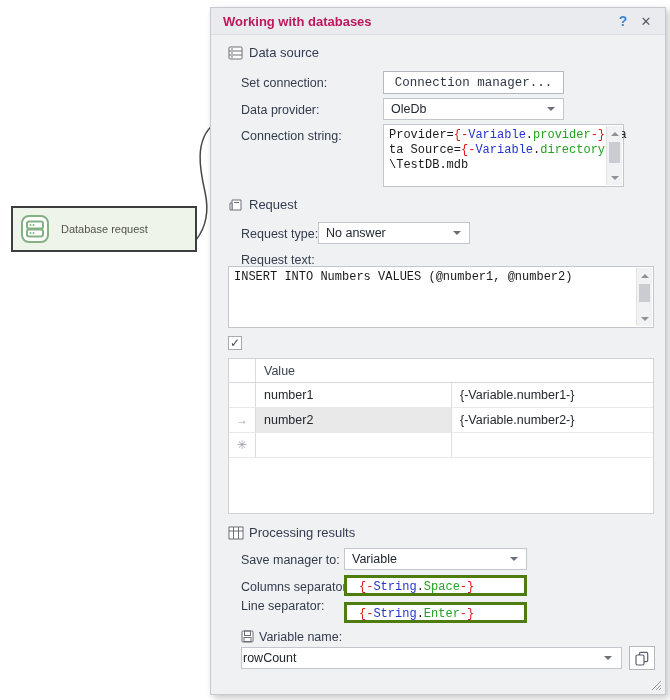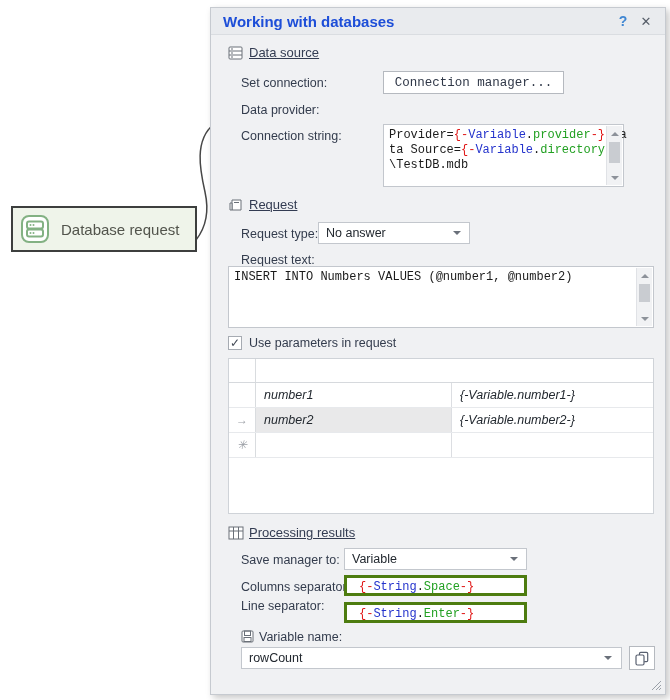--- a/index.html
+++ b/index.html
@@ -3,36 +3,36 @@
 <meta charset="utf-8">
 <style>
   * { margin:0; padding:0; box-sizing:border-box; }
   html,body { width:670px; height:700px; background:#ffffff; font-family:"Liberation Sans", sans-serif; overflow:hidden; }
   .stage { position:relative; width:670px; height:700px; }
 
   
   .flow-block { position:absolute; left:11px; top:206px; width:186px; height:46px;
     background:#eff4ea; border:2px solid #3d3f3e; display:flex; align-items:center; cursor:default; }
   .flow-block-icon { margin-left:7px; width:30px; height:30px; flex:0 0 auto; }
-  .flow-block-label { margin-left:11px; font-size:15px; color:#52544c; }
+  .flow-block-label { margin-left:11px; font-size:11px; color:#52544c; }
 
   .connector-svg { position:absolute; left:188px; top:112px; width:36px; height:136px; pointer-events:none; }
 
   
   .panel { position:absolute; left:210px; top:7px; width:456px; height:688px;
     background:#f0f1f3; border:1px solid #c6cad0; box-shadow:3px 3px 7px rgba(0,0,0,.22); }
   .titlebar { position:absolute; left:0; top:0; right:0; height:27px; background:#e9ebee;
     border-bottom:1px solid #dadde1; display:flex; align-items:center; }
-  .titlebar-text { margin-left:12px; font-size:15px; font-weight:bold; color:#1d4ed8; }
+  .titlebar-text { margin-left:12px; font-size:13px; font-weight:bold; color:#be185d; }
   .titlebar-spacer { flex:1; }
   .help-btn { width:20px; text-align:center; font-size:14px; font-weight:bold; color:#3f86d2; cursor:pointer; }
   .close-btn { width:26px; margin-right:6px; text-align:center; font-size:13px; color:#565d68; cursor:pointer; }
 
   .sec-header { position:absolute; left:17px; display:flex; align-items:center; gap:5px; }
-  .sec-header .sec-title { font-size:13px; color:#333c52; text-decoration:underline; }
+  .sec-header .sec-title { font-size:13px; color:#333c52; }
   .sec-icon { width:16px; height:14px; }
 
   .lbl { position:absolute; font-size:12.5px; color:#333c4d; line-height:20px; white-space:nowrap; }
 
   .btn { position:absolute; background:#ffffff; border:1px solid #b5b9bf; font-size:12.5px; color:#2f3747;
     display:flex; align-items:center; justify-content:center; cursor:pointer; }
 
   .select { position:absolute; background:#ffffff; border:1px solid #c3c7cd; font-size:12.5px; color:#22282f;
     display:flex; align-items:center; padding-left:7px; cursor:pointer; }
   .select .arrow { position:absolute; right:8px; top:50%; margin-top:-2px; width:0; height:0;
@@ -56,31 +56,31 @@
 
   .inputbox { position:absolute; background:#ffffff; border:3px solid #4d7c0f;
     font-family:"Liberation Mono", monospace; font-size:12px; line-height:19px; padding-left:12px; white-space:nowrap; overflow:hidden; }
 
   .seg-plain { color:#1a1a1a; } .seg-brace { color:#e01616; } .seg-ns { color:#2433cc; } .seg-member { color:#22a022; }
 
   
   .grid { position:absolute; left:17px; top:350px; width:426px; height:156px; background:#ffffff; border:1px solid #cfd3d8; }
   .g-row { display:flex; width:100%; }
   .g-head { height:24px; border-bottom:1px solid #d6d9dd; }
-  .g-data { height:25px; border-bottom:1px solid #e7e9ec;font-style:italic; }
+  .g-data { height:25px; border-bottom:1px solid #e7e9ec; }
   .g-sel { width:27px; flex:0 0 auto; border-right:1px solid #d9dcdf; display:flex; align-items:center; justify-content:center;
     color:#9b9fa5; font-size:12px; }
   .g-name { width:196px; flex:0 0 auto; border-right:1px solid #dcdee2; padding-left:8px; display:flex; align-items:center;
     font-size:12.5px; color:#22282f; }
   .g-value { flex:1; padding-left:8px; display:flex; align-items:center; font-size:12.5px; color:#22282f; }
   .g-head .g-name, .g-head .g-value { color:#3a4354; }
   .cell-selected { background:#e9e9ea; }
 
   .combo { position:absolute; background:#ffffff; border:1px solid #c3c7cd; font-size:12.5px; color:#22282f;
-    display:flex; align-items:center; padding-left:7px; cursor:pointer; }
+    display:flex; align-items:center; padding-left:1px; cursor:pointer; }
   .combo .arrow { position:absolute; right:9px; top:50%; margin-top:-2px; width:0; height:0;
     border-left:4px solid transparent; border-right:4px solid transparent; border-top:4px solid #6a707a; }
 
   .icon-btn { position:absolute; background:#ffffff; border:1px solid #b5b9bf; display:flex; align-items:center; justify-content:center; cursor:pointer; }
 
   .grip { position:absolute; right:4px; bottom:4px; width:12px; height:12px; cursor:nwse-resize; }
 </style>
 </head>
 <body>
 
@@ -121,20 +121,24 @@
         <line x1="3" y1="7" x2="5" y2="7" stroke="#6a7078"></line>
         <line x1="3" y1="11" x2="5" y2="11" stroke="#6a7078"></line>
       </svg>
       <span class="sec-title">Data source</span>
     </div>
 
     <div class="lbl" style="left:30px; top:65px;">Set connection:</div>
     <div class="btn" style="left:172px; top:63px; width:181px; height:23px;font-family:Liberation Mono, monospace;">Connection manager...</div>
 
     <div class="lbl" style="left:30px; top:92px;">Data provider:</div>
+    <div class="select" style="left:172px; top:90px; width:181px; height:22px;">
+      <span>OleDb</span>
+      <span class="arrow"></span>
+    </div>
 
     <div class="lbl" style="left:30px; top:118px;">Connection string:</div>
     <div class="codebox" style="left:172px; top:116px; width:241px; height:63px;">
       <div class="code-content narrow"><span class="seg-plain">Provider=</span><span class="seg-brace">{-</span><span class="seg-ns">Variable</span><span class="seg-plain">.</span><span class="seg-member">provider</span><span class="seg-brace">-}</span><span class="seg-plain">;Data Source=</span><span class="seg-brace">{-</span><span class="seg-ns">Variable</span><span class="seg-plain">.</span><span class="seg-member">directory</span><span class="seg-brace">-}</span><span class="seg-plain">\TestDB.mdb</span></div>
       <div class="vscroll">
         <div class="vs-up">
             <i></i>
           </div>
         <div class="vs-thumb" style="top:16px; height:21px;"></div>
         <div class="vs-down">
@@ -166,25 +170,25 @@
             <i></i>
           </div>
         <div class="vs-thumb" style="top:16px; height:18px;"></div>
         <div class="vs-down">
             <i></i>
           </div>
       </div>
     </div>
 
     <div class="checkbox" style="left:17px; top:328px;">✓</div>
-    <div class="lbl" style="left:38px; top:325px;">Use parameters in request</div>
 
     <div class="grid">
       <div class="g-row g-head">
         <div class="g-sel"></div>
+        <div class="g-value">Value</div>
       </div>
       <div class="g-row g-data">
         <div class="g-sel"></div>
         <div class="g-name">number1</div>
         <div class="g-value">{-Variable.number1-}</div>
       </div>
       <div class="g-row g-data">
         <div class="g-sel">→</div>
         <div class="g-name cell-selected">number2</div>
         <div class="g-value">{-Variable.number2-}</div>

